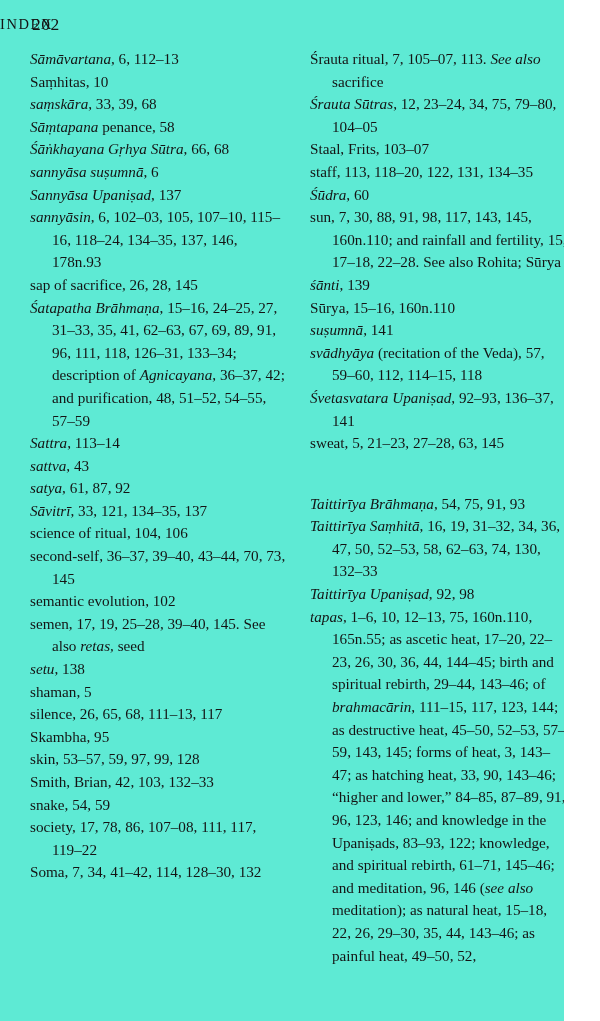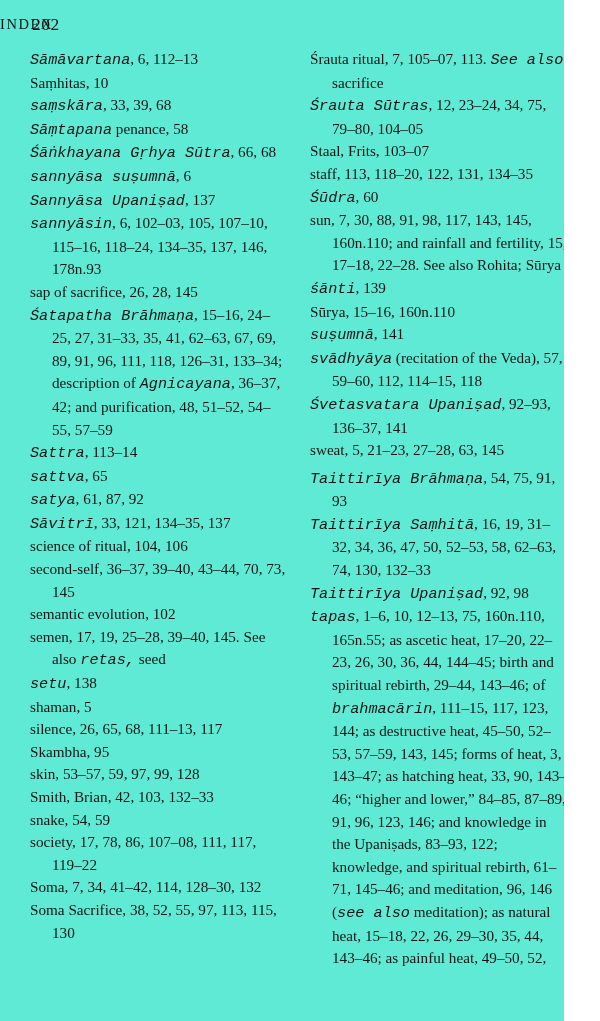--- a/index.html
+++ b/index.html
@@ -54,22 +54,22 @@
     line-height: 22.6px;
   }
   .col-left { left: 30px; }
   .col-right { left: 310px; }
   .entry {
     margin: 0 0 0 0;
     padding-left: 22px;
     text-indent: -22px;
     text-align: left;
   }
-  .entry.gap-before { margin-top: 5px; }
-  .it { font-style: italic; font-family: Liberation Mono, monospace; }
+  .entry.gap-before { margin-top: 38px; }
+  .it { font-style: italic; }
 </style>
 </head>
 <body>
 
 <div class="page">
 
   <div class="header">
     <div class="folio">202</div>
     <div class="running-head">INDEX</div>
   </div>
@@ -80,37 +80,36 @@
         <p class="entry"><span>Saṃhitas, 10</span></p>
         <p class="entry"><span class="it">saṃskāra</span><span>, 33, 39, 68</span></p>
         <p class="entry"><span class="it">Sāṃtapana</span><span> penance, 58</span></p>
         <p class="entry"><span class="it">Śāṅkhayana Gṛhya Sūtra</span><span>, 66, 68</span></p>
         <p class="entry"><span class="it">sannyāsa suṣumnā</span><span>, 6</span></p>
         <p class="entry"><span class="it">Sannyāsa Upaniṣad</span><span>, 137</span></p>
         <p class="entry"><span class="it">sannyāsin</span><span>, 6, 102–03, 105, 107–10, 115–16, 118–24, 134–35, 137, 146, 178n.93</span></p>
         <p class="entry"><span>sap of sacrifice, 26, 28, 145</span></p>
         <p class="entry"><span class="it">Śatapatha Brāhmaṇa</span><span>, 15–16, 24–25, 27, 31–33, 35, 41, 62–63, 67, 69, 89, 91, 96, 111, 118, 126–31, 133–34; description of </span><span class="it">Agnicayana</span><span>, 36–37, 42; and purification, 48, 51–52, 54–55, 57–59</span></p>
         <p class="entry"><span class="it">Sattra</span><span>, 113–14</span></p>
-        <p class="entry"><span class="it">sattva</span><span>, 65</span></p>
+        <p class="entry"><span class="it">sattva</span><span>, 43</span></p>
         <p class="entry"><span class="it">satya</span><span>, 61, 87, 92</span></p>
         <p class="entry"><span class="it">Sāvitrī</span><span>, 33, 121, 134–35, 137</span></p>
         <p class="entry"><span>science of ritual, 104, 106</span></p>
         <p class="entry"><span>second-self, 36–37, 39–40, 43–44, 70, 73, 145</span></p>
         <p class="entry"><span>semantic evolution, 102</span></p>
         <p class="entry"><span>semen, 17, 19, 25–28, 39–40, 145. See also </span><span class="it">retas,</span><span> seed</span></p>
         <p class="entry"><span class="it">setu</span><span>, 138</span></p>
         <p class="entry"><span>shaman, 5</span></p>
         <p class="entry"><span>silence, 26, 65, 68, 111–13, 117</span></p>
         <p class="entry"><span>Skambha, 95</span></p>
         <p class="entry"><span>skin, 53–57, 59, 97, 99, 128</span></p>
         <p class="entry"><span>Smith, Brian, 42, 103, 132–33</span></p>
         <p class="entry"><span>snake, 54, 59</span></p>
         <p class="entry"><span>society, 17, 78, 86, 107–08, 111, 117, 119–22</span></p>
         <p class="entry"><span>Soma, 7, 34, 41–42, 114, 128–30, 132</span></p>
-        <p class="entry"><span>Soma Sacrifice, 38, 52, 55, 97, 113, 115, 130</span></p>
       </div>
     <div class="col col-right" id="col-right">
         <p class="entry"><span>Śrauta ritual, 7, 105–07, 113. </span><span class="it">See also</span><span> sacrifice</span></p>
         <p class="entry"><span class="it">Śrauta Sūtras</span><span>, 12, 23–24, 34, 75, 79–80, 104–05</span></p>
         <p class="entry"><span>Staal, Frits, 103–07</span></p>
         <p class="entry"><span>staff, 113, 118–20, 122, 131, 134–35</span></p>
         <p class="entry"><span class="it">Śūdra</span><span>, 60</span></p>
         <p class="entry"><span>sun, 7, 30, 88, 91, 98, 117, 143, 145, 160n.110; and rainfall and fertility, 15, 17–18, 22–28. See also Rohita; Sūrya</span></p>
         <p class="entry"><span class="it">śānti</span><span>, 139</span></p>
         <p class="entry"><span>Sūrya, 15–16, 160n.110</span></p>

